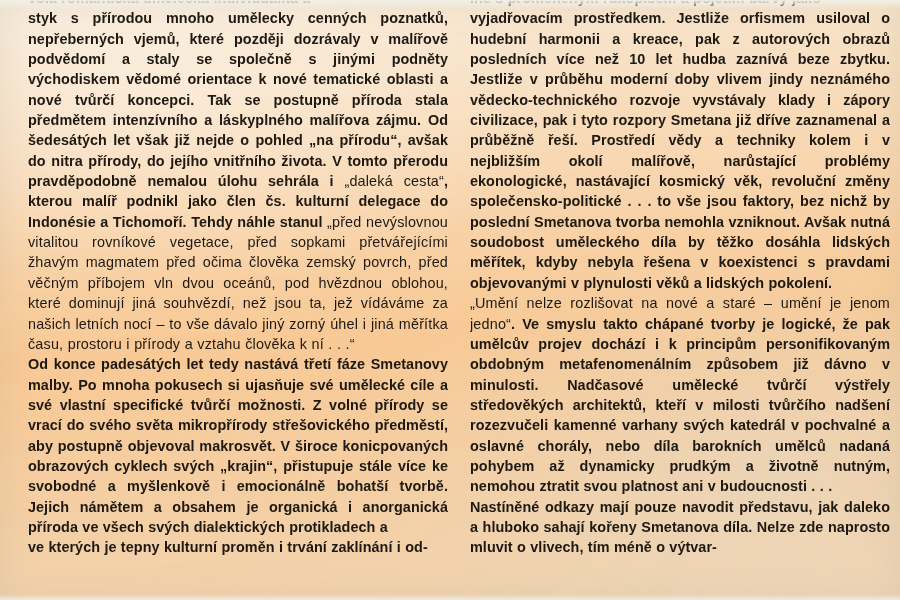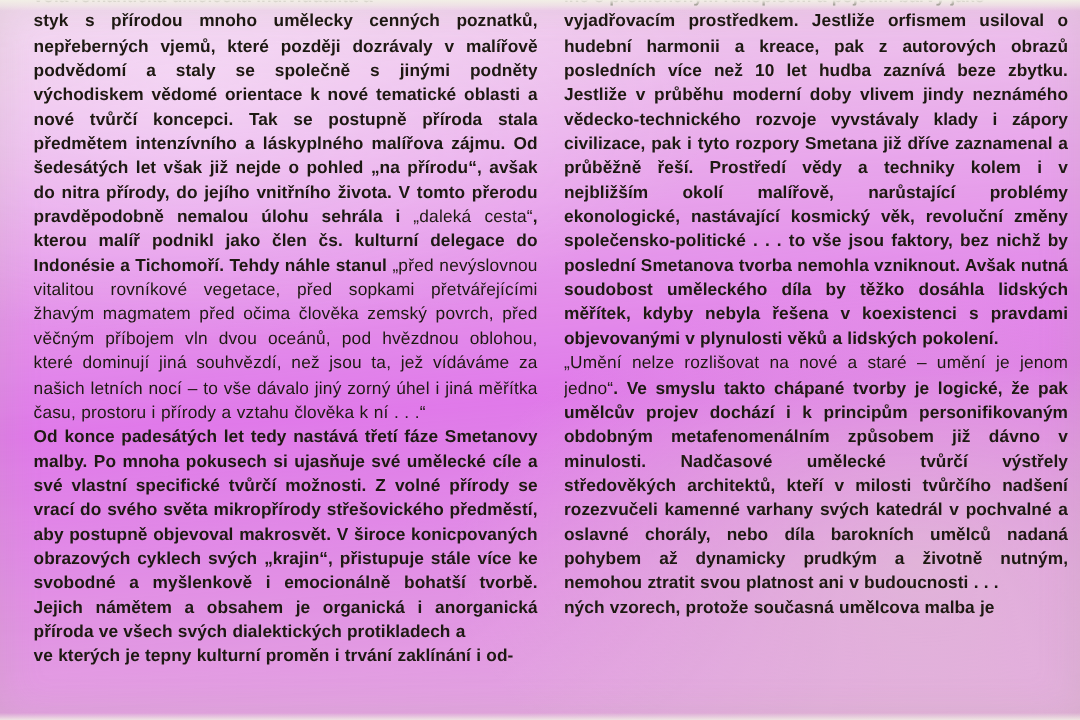--- a/index.html
+++ b/index.html
@@ -11,21 +11,21 @@
     height: 600px;
     overflow: hidden;
     background: #f2efe6;
     font-family: "Liberation Sans", "DejaVu Sans", sans-serif;
   }
 
   #page {
     position: relative;
     width: 900px;
     height: 600px;
-    background: #d946ef;
+    background: #fdba74;
     overflow: hidden;
   }
 
   
   #page::before {
     content: "";
     position: absolute;
     inset: 0;
     pointer-events: none;
     background:
@@ -127,20 +127,20 @@
     </div>
 
     <div class="col col-right">
 
       <p class="body-bold"><span>lně  s  proměněným  rukopisem  a  pojetím  barvy  jako</span></p>
 
       <p><span class="body-bold">vyjadřovacím prostředkem. Jestliže orfismem usiloval o hudební harmonii a kreace, pak z autorových obrazů posledních více než 10 let hudba zaznívá beze zbytku. Jestliže v průběhu moderní doby vlivem jindy neznámého vědecko-technického rozvoje vyvstávaly klady i zápory civilizace, pak i tyto rozpory Smetana již dříve zaznamenal a průběžně řeší. Prostředí vědy a techniky kolem i v nejbližším okolí malířově, narůstající problémy ekonologické, nastávající kosmický věk, revoluční změny společensko-politické . . . to vše jsou faktory, bez nichž by poslední Smetanova tvorba nemohla vzniknout. Avšak nutná soudobost uměleckého díla by těžko dosáhla lidských měřítek, kdyby nebyla řešena v koexistenci s pravdami objevovanými v plynulosti věků a lidských pokolení.</span></p>
 
       <p><span class="quote">„Umění nelze rozlišovat na nové a staré – umění je jenom jedno“</span><span class="body-bold">. Ve smyslu takto chápané tvorby je logické, že pak umělcův projev dochází i k principům personifikovaným obdobným metafenomenálním způsobem již dávno v minulosti. Nadčasové umělecké tvůrčí výstřely středověkých architektů, kteří v milosti tvůrčího nadšení rozezvučeli kamenné varhany svých katedrál v pochvalné a oslavné chorály, nebo díla barokních umělců nadaná pohybem až dynamicky prudkým a životně nutným, nemohou ztratit svou platnost ani v budoucnosti . . .</span></p>
 
+      <p><span class="body-bold">Nastíněné odkazy mají pouze navodit představu, jak daleko a hluboko sahají kořeny Smetanova díla. Nelze zde naprosto mluvit o vlivech, tím méně o výtvar-</span></p>
 
-      <p class="body-bold"><span>ných  vzorech,  protože  současná  umělcova  malba  je</span></p>
     </div>
   </div>
 
   <div class="clip-fade-top"></div>
   <div class="clip-fade-bottom"></div>
 </div>
 
 </body></html>

